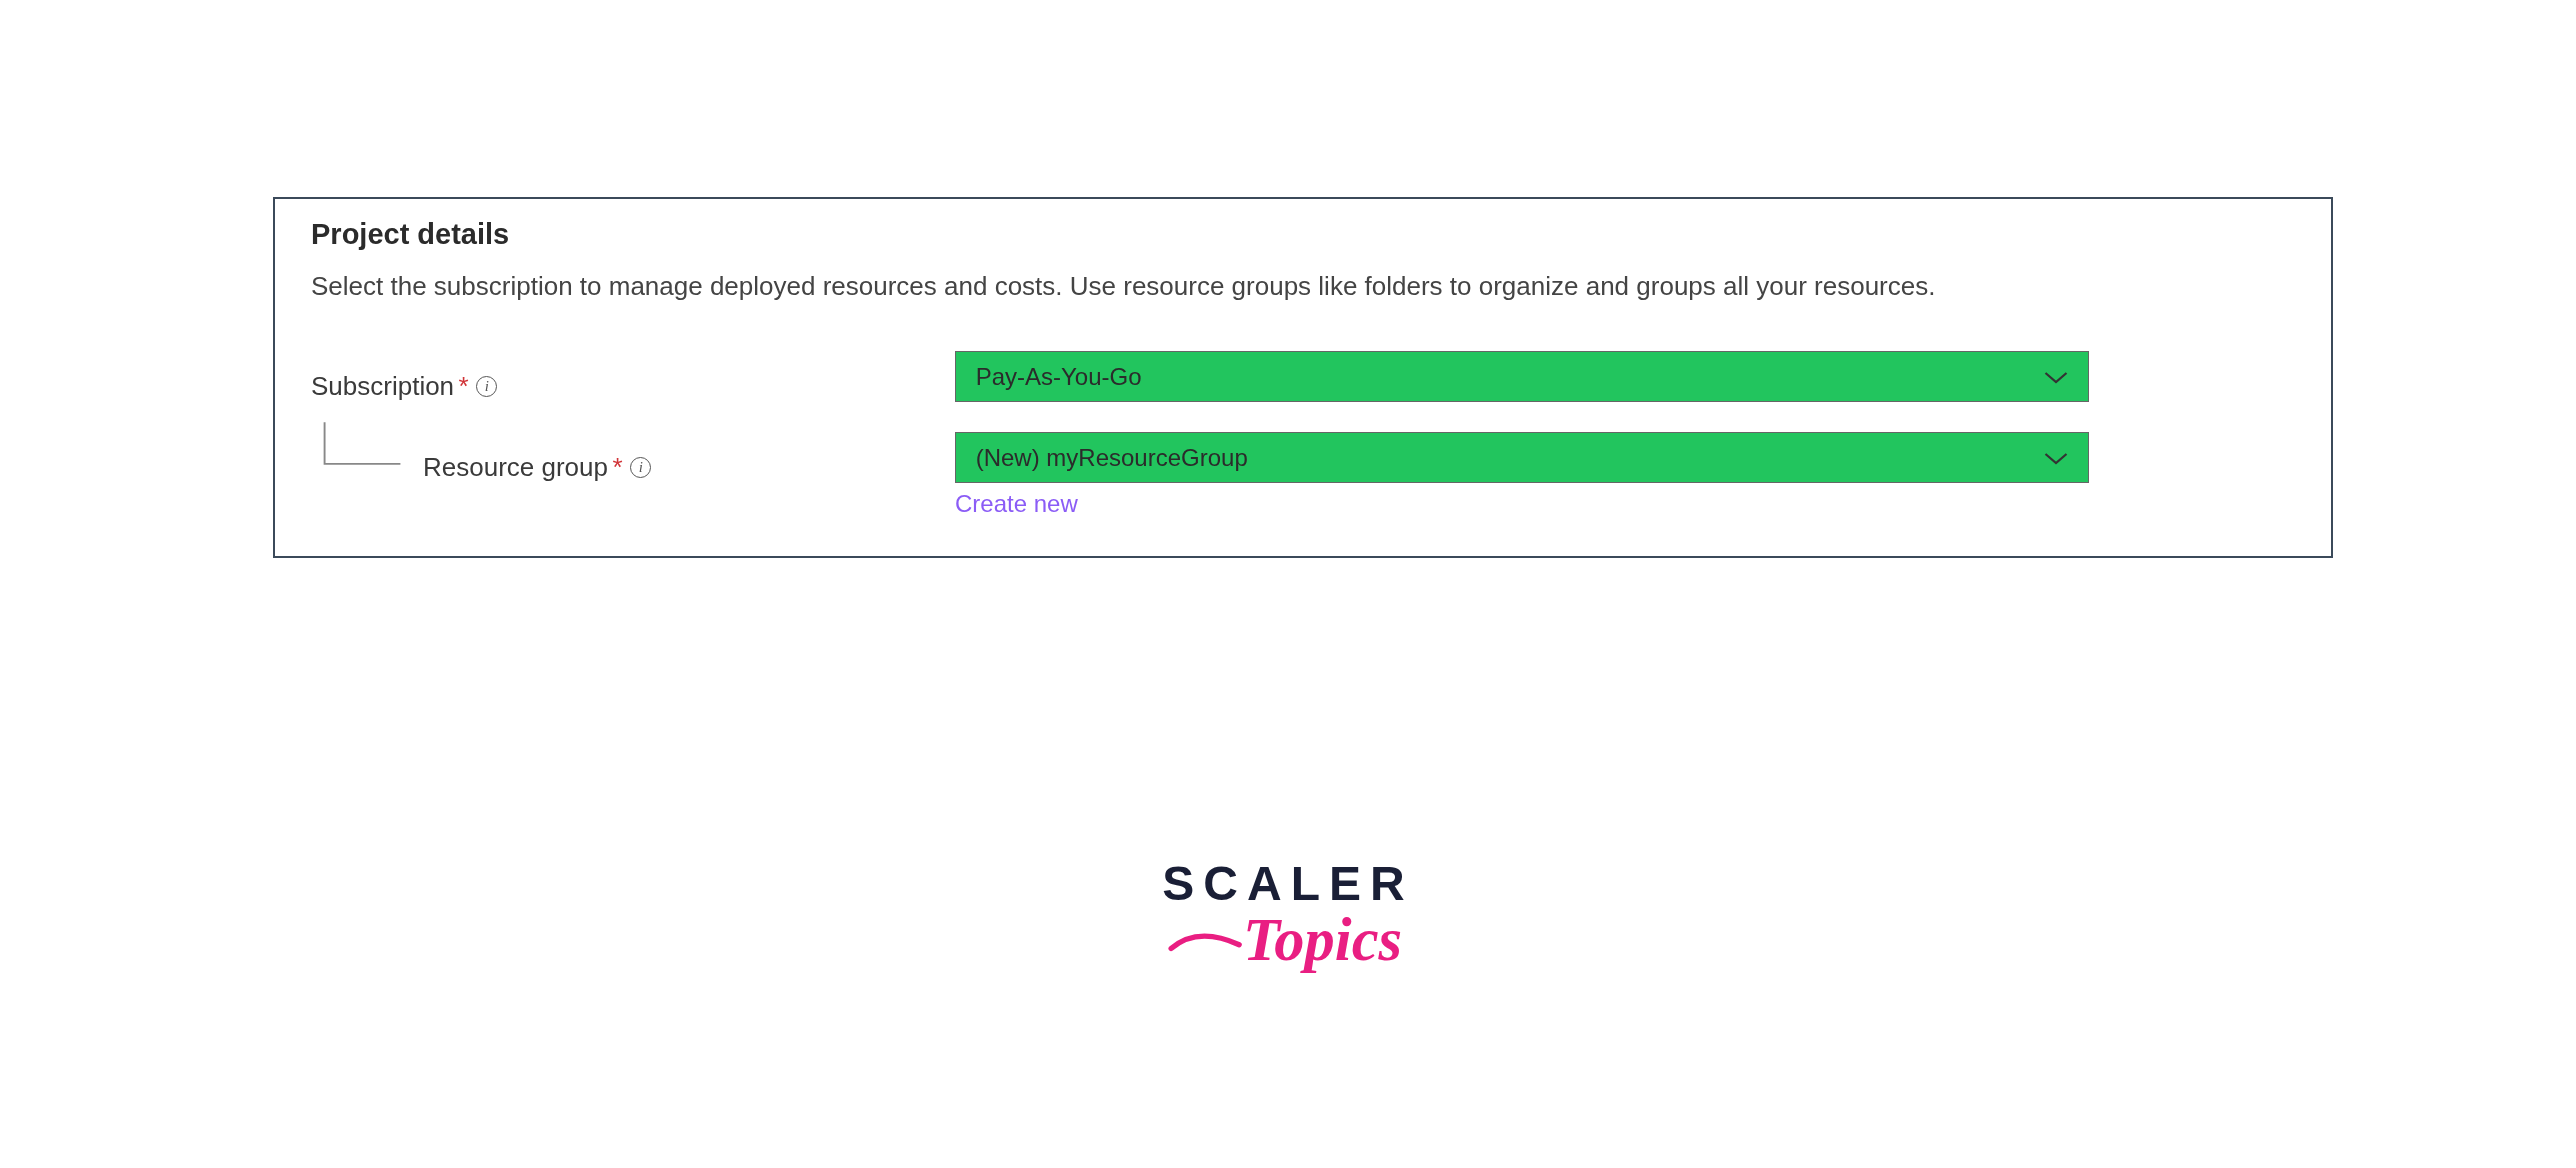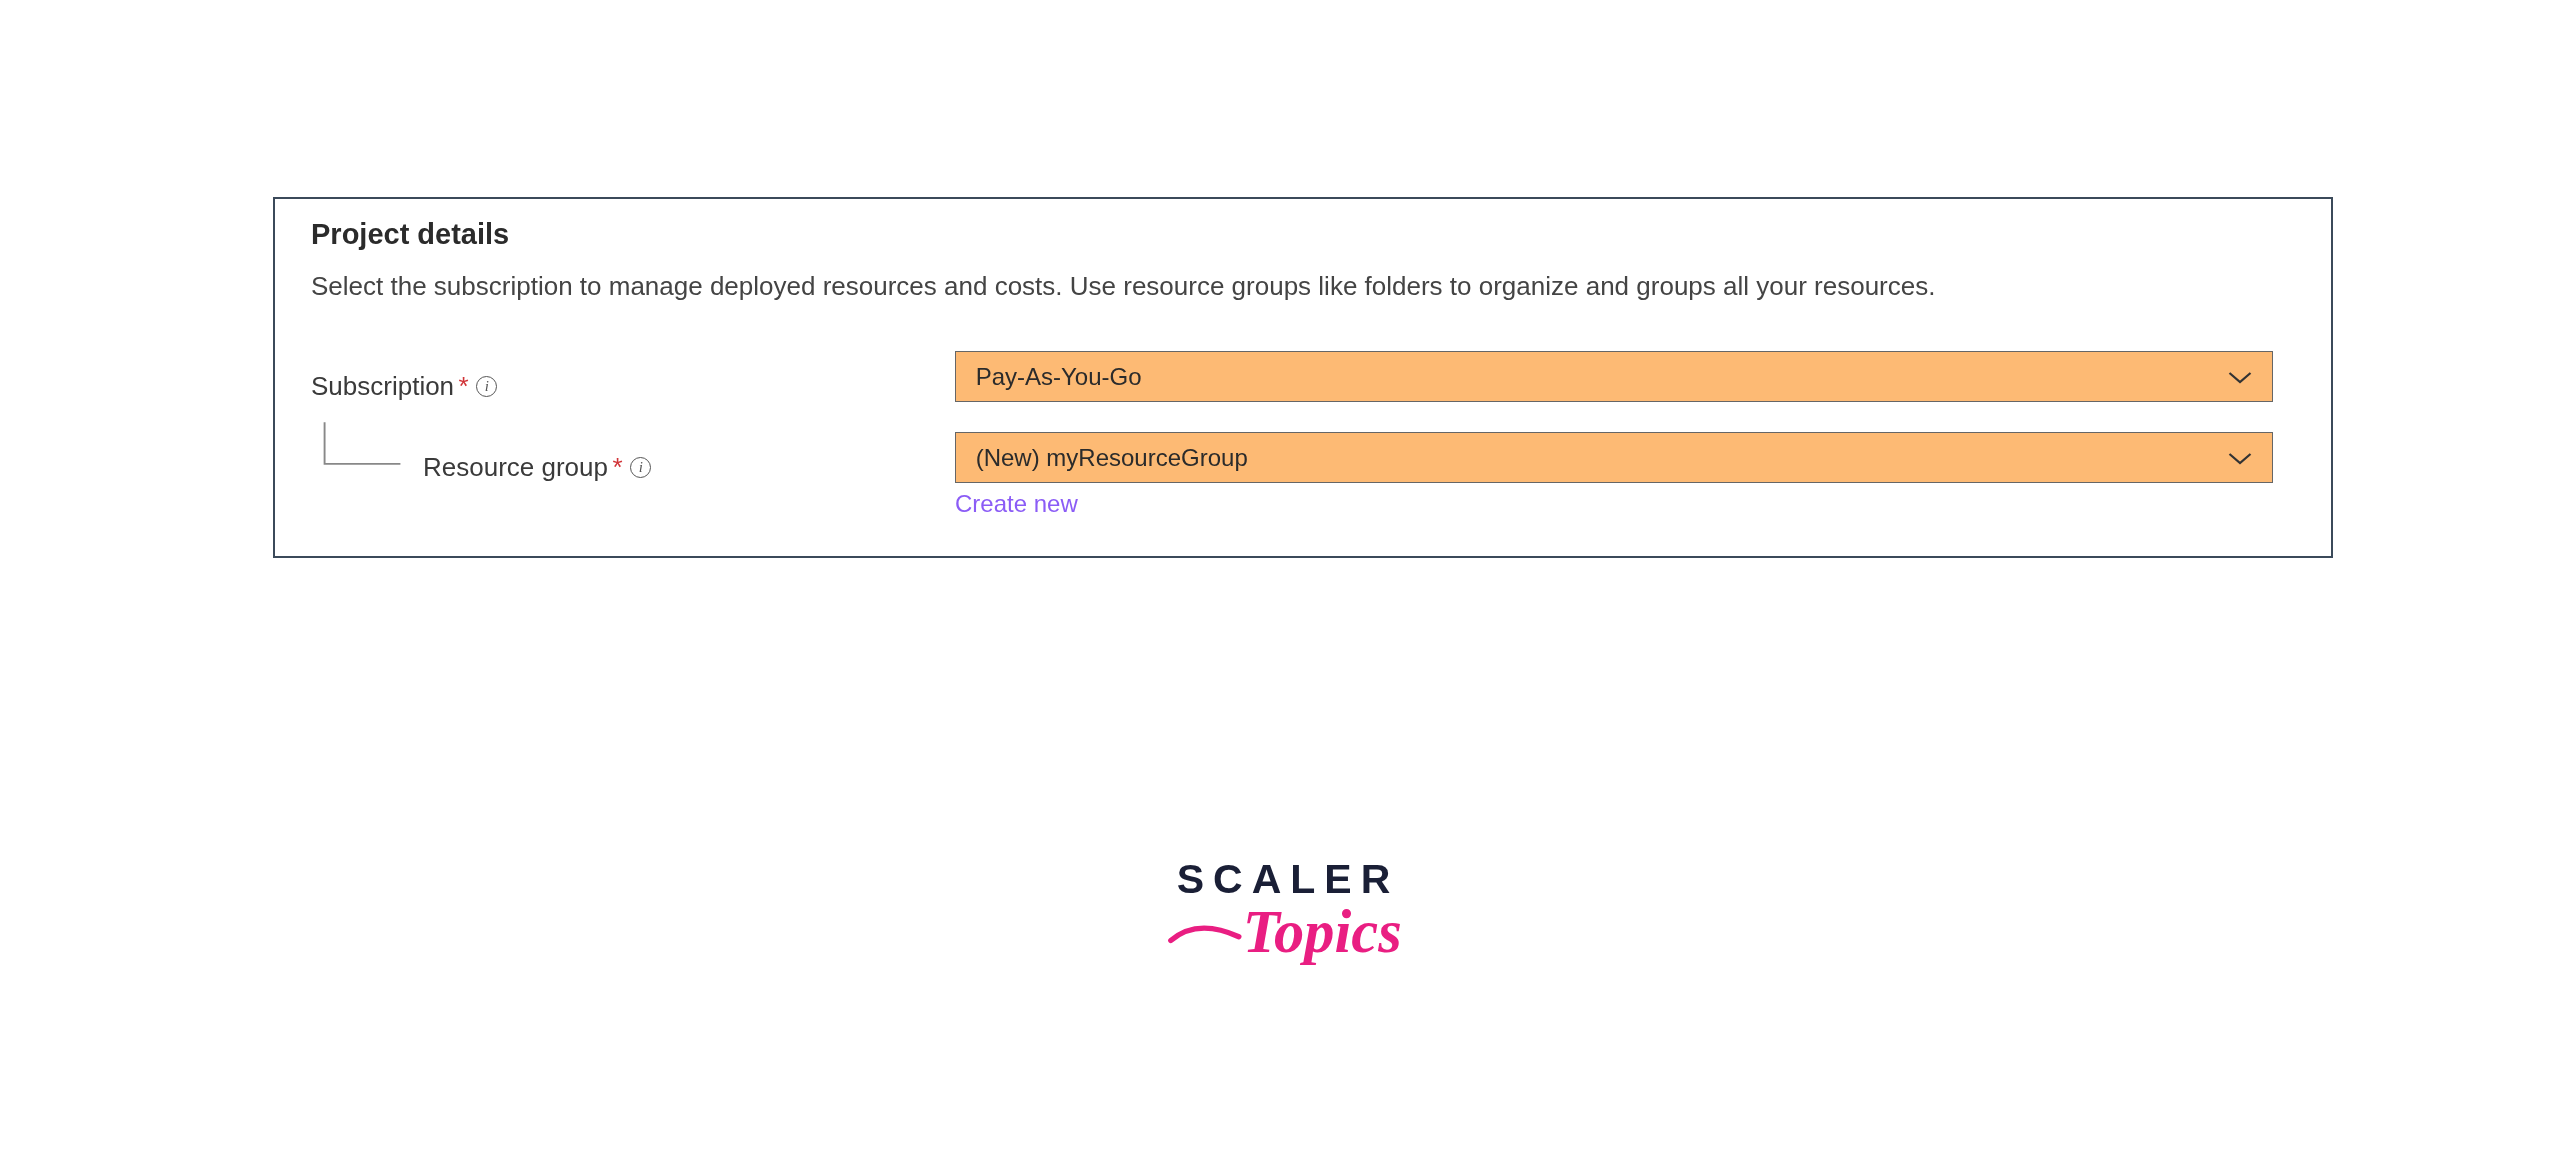--- a/index.html
+++ b/index.html
@@ -79,24 +79,24 @@
     font-size: 15px;
     color: #555555;
     font-family: Georgia, serif;
     font-style: italic;
     line-height: 1;
   }
   .field-control-col {
     flex: 1;
   }
   .dropdown {
-    width: 1318px;
+    width: 1134px;
     height: 51px;
     border: 1.5px solid #666666;
-    background: #fdba74;
+    background: #22c55e;
     display: flex;
     align-items: center;
     justify-content: space-between;
     padding: 0 19.7px;
     font-size: 24px;
     color: #2b2b2b;
     cursor: pointer;
     gap: 32px;
   }
   .dropdown .value {
@@ -115,21 +115,21 @@
     cursor: pointer;
   }
   .watermark {
     position: absolute;
     left: 50%;
     top: 856px;
     transform: translateX(-50%);
     text-align: center;
   }
   .watermark-top {
-    font-size: 41px;
+    font-size: 48px;
     font-weight: 800;
     letter-spacing: 9px;
     color: #1a1f36;
     font-family: "Segoe UI", Arial, sans-serif;
   }
   .watermark-bottom {
     margin-top: -7.6px;
   }
   .watermark-bottom svg {
     display: block;

